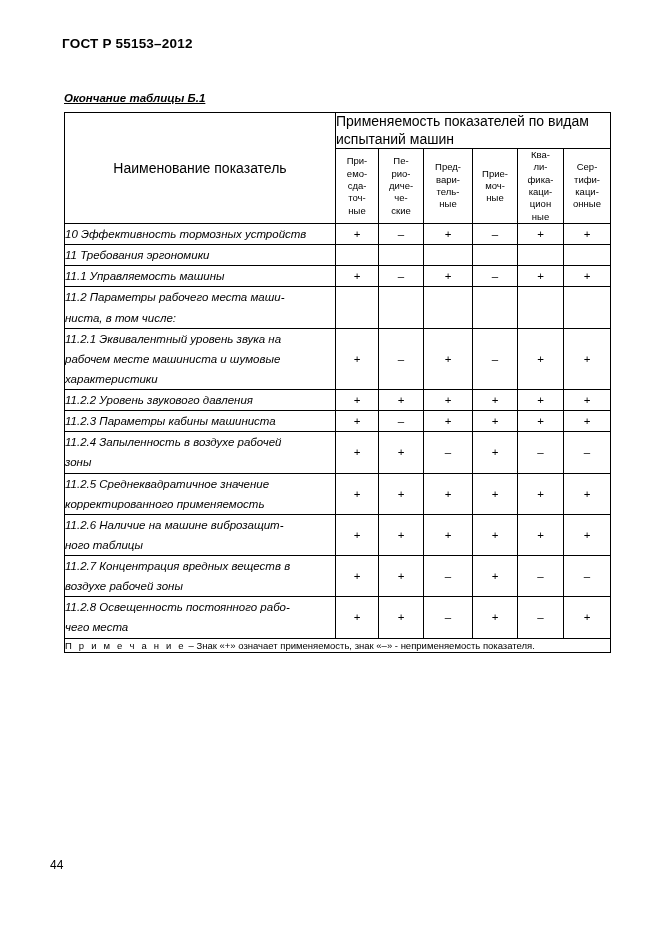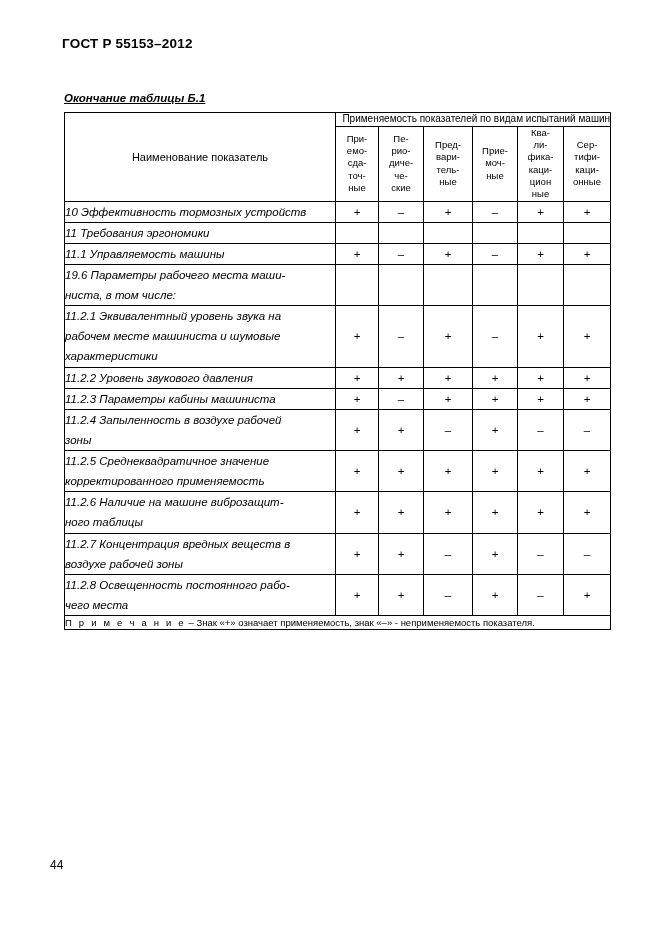--- a/index.html
+++ b/index.html
@@ -46,28 +46,28 @@
     border-collapse: collapse;
     table-layout: fixed;
   }
   table.main td, table.main th {
     border: 1px solid #000000;
     padding: 0;
     vertical-align: middle;
     font-weight: normal;
   }
   .hdr-group {
-    text-align: right;
-    font-size: 10px;
+    text-align: left;
+    font-size: 14px;
     line-height: 1.25;
     padding: 5px 6px 4px 6px;
   }
   .hdr-name {
     text-align: center;
-    font-size: 11px;
+    font-size: 14px;
     padding: 4px 8px;
   }
   .hdr-col {
     text-align: center;
     font-size: 9.5px;
     line-height: 1.3;
     padding: 4px 2px;
   }
   .row-label {
     font-size: 11.5px;
@@ -191,21 +191,21 @@
           </td>
           <td class="mark">+</td>
           <td class="mark">–</td>
           <td class="mark">+</td>
           <td class="mark">–</td>
           <td class="mark">+</td>
           <td class="mark">+</td>
         </tr>
         <tr>
           <td class="row-label">
-            <div>19.6 Параметры рабочего места маши-</div>
+            <div>11.2 Параметры рабочего места маши-</div>
             <div>ниста, в  том числе:</div>
           </td>
           <td class="mark"></td>
           <td class="mark"></td>
           <td class="mark"></td>
           <td class="mark"></td>
           <td class="mark"></td>
           <td class="mark"></td>
         </tr>
         <tr>

